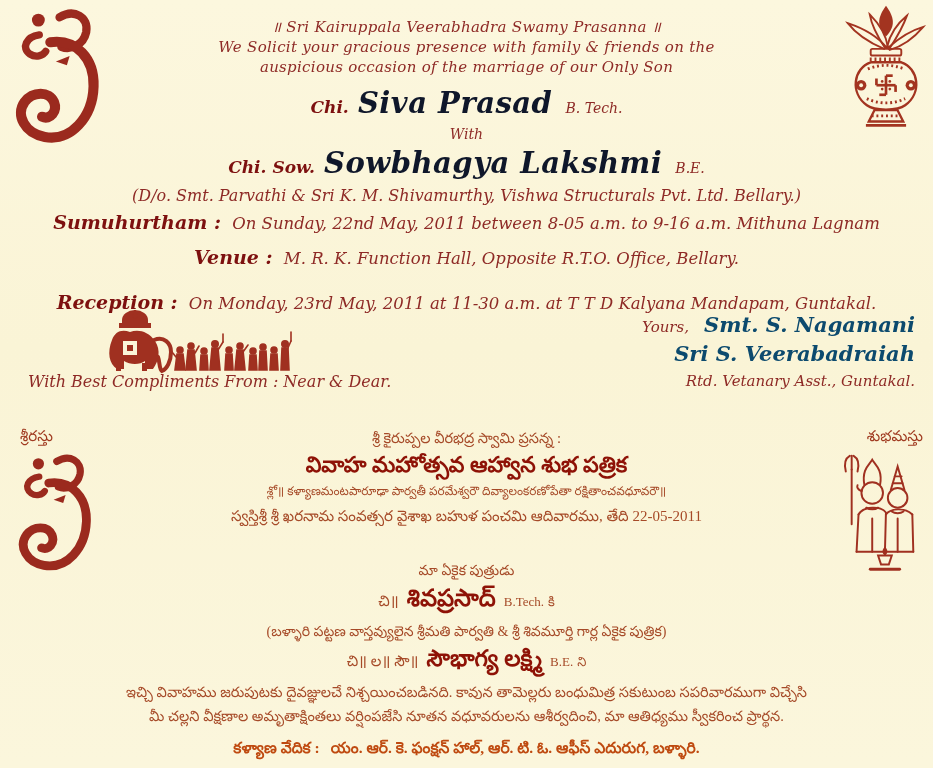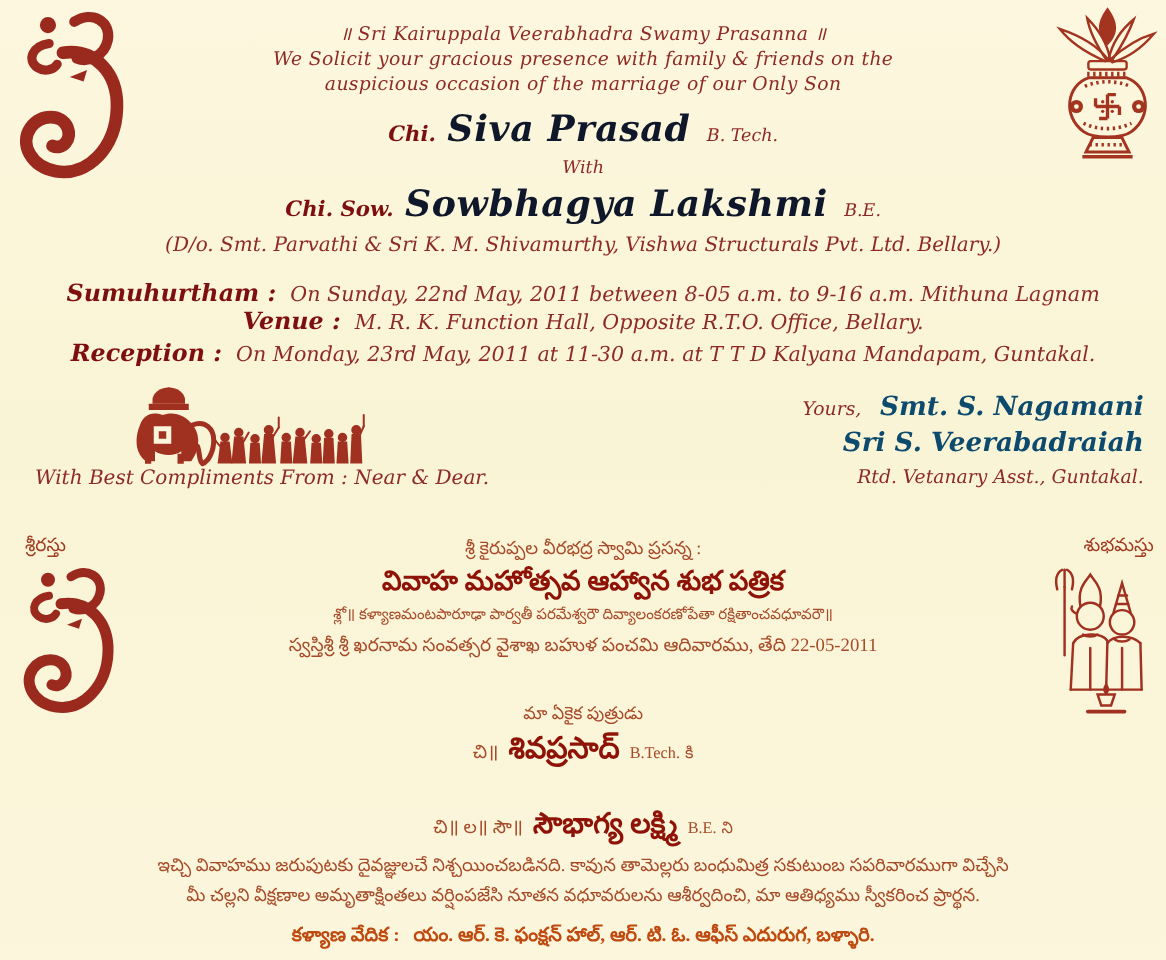--- a/index.html
+++ b/index.html
@@ -86,29 +86,29 @@
     <span class="degree">B. Tech.</span>
   </div>
   <div class="line eng" style="top:126px;font-size:14px;">With</div>
   <div class="line eng" style="top:146px;">
     <span class="prefix">Chi. Sow.</span>
     <span class="big-name">Sowbhagya Lakshmi</span>
     <span class="degree">B.E.</span>
   </div>
   <div class="line eng eng-md" style="top:186px;">(D/o. Smt. Parvathi &amp; Sri K. M. Shivamurthy, Vishwa Structurals Pvt. Ltd. Bellary.)</div>
 
-  <div class="line eng" style="top:224px;font-size:16.5px;">
+  <div class="line eng" style="top:211px;font-size:16.5px;">
     <span class="bold-label">Sumuhurtham :</span>
     <span>On Sunday, 22nd May, 2011 between 8-05 a.m. to 9-16 a.m. Mithuna Lagnam</span>
   </div>
   <div class="line eng" style="top:246px;font-size:16.5px;">
     <span class="bold-label">Venue :</span>
     <span>M. R. K.  Function Hall, Opposite R.T.O. Office, Bellary.</span>
   </div>
-  <div class="line eng" style="top:272px;font-size:16.5px;font-style:italic;">
+  <div class="line eng" style="top:291px;font-size:16.5px;font-style:italic;">
     <span class="bold-label">Reception :</span>
     <span>On Monday, 23rd May, 2011 at 11-30 a.m. at T T D Kalyana Mandapam, Guntakal.</span>
   </div>
 
   <div style="position:absolute;right:18px;top:312px;text-align:right;">
     <div style="white-space:nowrap;">
       <span class="eng" style="font-size:15px;margin-right:10px;">Yours,</span>
       <span class="host-name">Smt. S. Nagamani</span>
     </div>
     <div class="host-name" style="margin-top:4px;">Sri S. Veerabadraiah</div>
@@ -226,20 +226,21 @@
   <div class="line tel" style="top:508px;font-size:15px;">స్వస్తిశ్రీ శ్రీ ఖరనామ సంవత్సర వైశాఖ బహుళ పంచమి ఆదివారము, తేది 22-05-2011</div>
   <div class="line tel" style="top:563px;font-size:14px;">మా ఏకైక పుత్రుడు</div>
 
   <div class="line tel" style="top:585px;">
     <span style="font-size:15px;">చి॥</span>
     <span class="tel-name" style="font-size:24px;margin:0 4px;">శివప్రసాద్</span>
     <span style="font-size:13px;">B.Tech.</span>
     <span style="font-size:13px;">కి</span>
   </div>
 
+  <div class="line tel" style="top:624px;font-size:14px;">(బళ్ళారి పట్టణ వాస్తవ్యులైన శ్రీమతి పార్వతి &amp; శ్రీ శివమూర్తి గార్ల ఏకైక పుత్రిక)</div>
 
   <div class="line tel" style="top:646px;">
     <span style="font-size:15px;">చి॥ ల॥ సౌ॥</span>
     <span class="tel-name" style="font-size:23px;margin:0 4px;">సౌభాగ్య లక్ష్మి</span>
     <span style="font-size:13px;">B.E.</span>
     <span style="font-size:13px;">ని</span>
   </div>
 
   <div class="line tel" style="top:684px;font-size:14.5px;">ఇచ్చి వివాహము జరుపుటకు దైవజ్ఞులచే నిశ్చయించబడినది. కావున తామెల్లరు బంధుమిత్ర సకుటుంబ సపరివారముగా విచ్చేసి</div>
   <div class="line tel" style="top:708px;font-size:14.5px;">మీ చల్లని వీక్షణాల అమృతాక్షింతలు వర్షింపజేసి నూతన వధూవరులను ఆశీర్వదించి, మా ఆతిధ్యము స్వీకరించ ప్రార్థన.</div>

